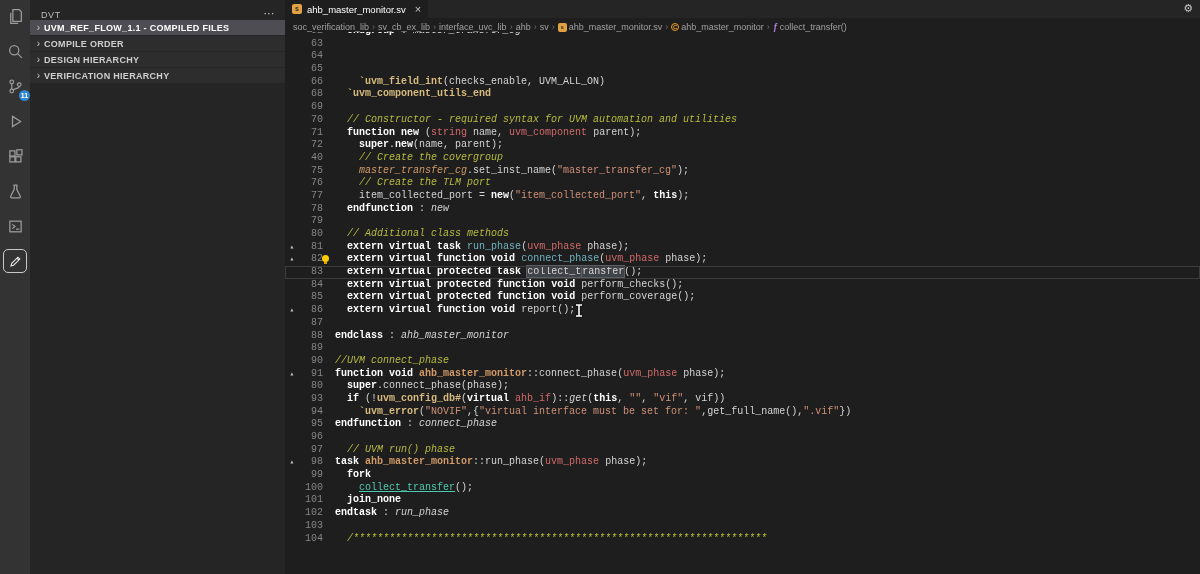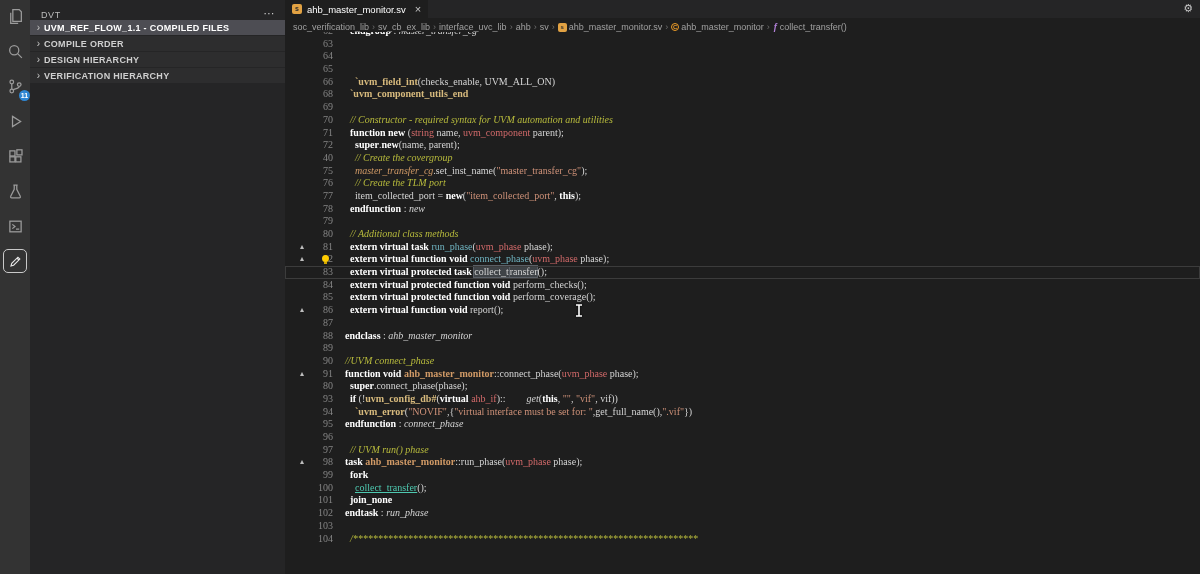--- a/index.html
+++ b/index.html
@@ -50,39 +50,39 @@
   .bci-file { background:#e2a243; color:#2b2b2b; }
   .bci-class { background:transparent; border:1px solid #ee9d28; color:#ee9d28;
                border-radius:50%; width:8px; height:8px; line-height:7px; }
   .bci-method { background:transparent; color:#b180d7; font-size:9px; font-style:italic;
                 width:auto; line-height:9px; }
 
   
   .code-wrap { position:relative; flex:1; overflow:hidden; }
   .code-lines { position:absolute; top:-7px; left:0; right:0; }
   .code-line { position:relative; display:flex; height:12.7px; line-height:12.7px;
-               font-family:Liberation Serif, serif; font-size:10px; white-space:pre;
-               color:#d4d4d4;padding-left:10px; }
+               font-family:Liberation Mono, monospace; font-size:10px; white-space:pre;
+               color:#d4d4d4; }
   .code-line.current { outline:1px solid #3c3c3c; outline-offset:-1px; }
   .gutter-marker { width:14px; text-align:center; color:#bdbdbd; font-size:8px; flex-shrink:0; }
   .line-num { width:24px; text-align:right; color:#858585; flex-shrink:0; }
   .line-text { margin-left:12px; }
 
   .tok-p  { color:#d4d4d4; }
   .tok-k  { color:#ffffff; font-weight:bold; }
   .tok-c  { color:#b8bb3c; font-style:italic; }
   .tok-m  { color:#d7ba7d; font-weight:bold; }
   .tok-t  { color:#d16969; }
   .tok-s  { color:#ce9178; }
   .tok-f  { color:#d19a66; font-style:italic; }
   .tok-fn { color:#6fb3c0; }
   .tok-fl { color:#4ec9b0; text-decoration:underline; }
   .tok-lb { color:#d4d4d4; font-style:italic; }
   .tok-cr { color:#d19a66; font-weight:bold; }
-  .tok-it { color:#d4d4d4; font-style:italic;margin-left:21px; }
+  .tok-it { color:#d4d4d4; font-style:italic; }
   .tok-box { background:#3f4347; box-shadow:0 0 0 1px #5a5f66; }
   .tok-cursor { display:inline-block; width:0; border-left:1.3px solid #ffffff; height:11px;
                 vertical-align:middle; }
 
   .lightbulb { position:absolute; left:36px; top:2px; width:9px; height:9px; cursor:pointer; }
   .lightbulb::before { content:""; position:absolute; left:1px; top:0; width:7px; height:7px;
                        border-radius:50%; background:#ffcc00; }
   .lightbulb::after { content:""; position:absolute; left:3px; top:7px; width:3px; height:2px;
                       background:#d4a800; }
 

